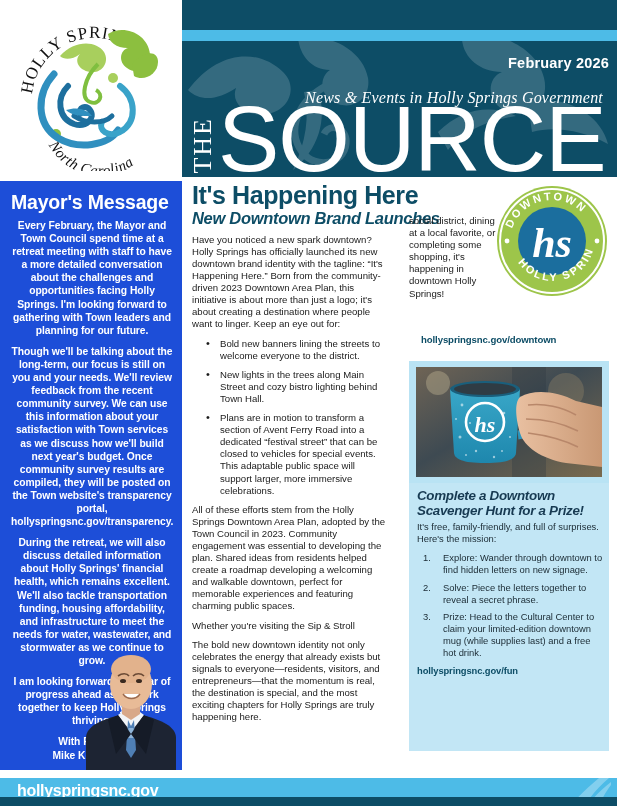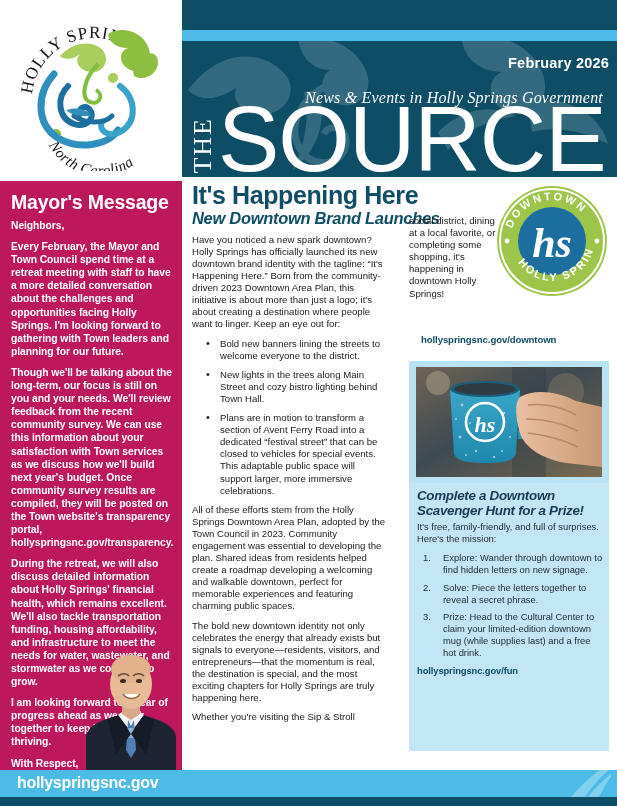--- a/index.html
+++ b/index.html
@@ -51,21 +51,21 @@
   }
   .mast-source{
     color:#ffffff;font-family:Liberation Sans, sans-serif;
     font-size:92px;line-height:.78;letter-spacing:-1px;
     white-space:nowrap;
   }
 
   
   .sidebar{
     position:absolute;left:0;top:181px;width:182px;height:589px;
-    background:#be185d;overflow:hidden;
+    background:#1d4ed8;overflow:hidden;text-align:center;
   }
   .sb-title{
     position:absolute;left:11px;top:10px;
     color:#ffffff;font-size:19.5px;font-weight:bold;letter-spacing:-.2px;
   }
   .sb-body{
     position:absolute;left:11px;top:38px;width:162px;
     color:#ffffff;font-size:10.3px;line-height:13.1px;font-weight:bold;
     letter-spacing:-.05px;
   }
@@ -139,21 +139,21 @@
   .scav-body li:before{
     content:counter(sc) ".";position:absolute;left:0;top:0;
   }
   .scav-link{
     color:#0d4d66;font-size:9.4px;font-weight:bold;letter-spacing:-.1px;
     margin-top:2px;
   }
 
   
   .footer{
-    position:absolute;left:0;bottom:9px;width:617px;height:27px;
+    position:absolute;left:0;bottom:9px;width:617px;height:19px;
     background:#4dbbe7;overflow:hidden;
   }
   .footer-url{
     position:absolute;left:17px;top:4px;
     color:#ffffff;font-size:16px;font-weight:bold;letter-spacing:-.3px;
   }
   .footer-swoosh{position:absolute;right:6px;top:0;opacity:.55;}
   .footer-bottom{
     position:absolute;left:0;bottom:0;width:617px;height:9px;background:#0d4d66;
   }
@@ -220,21 +220,20 @@
 
     <div class="masthead">
       <span class="mast-the">THE</span>
       <span class="mast-source">SOURCE</span>
     </div>
   </div>
 
   <div class="sidebar">
     <div class="sb-title">Mayor's Message</div>
     <div class="sb-body">
-      <p>Neighbors,</p>
       <p>Every February, the Mayor and Town Council spend time at a retreat meeting with staff to have a more detailed conversation about the challenges and opportunities facing Holly Springs. I'm looking forward to gathering with Town leaders and planning for our future.</p>
       <p>Though we'll be talking about the long-term, our focus is still on you and your needs. We'll review feedback from the recent community survey. We can use this information about your satisfaction with Town services as we discuss how we'll build next year's budget. Once community survey results are compiled, they will be posted on the Town website's transparency portal, hollyspringsnc.gov/transparency.</p>
       <p>During the retreat, we will also discuss detailed information about Holly Springs' financial health, which remains excellent. We'll also tackle transportation funding, housing affordability, and infrastructure to meet the needs for water, wastewater, and stormwater as we continue to grow.</p>
       <p>I am looking forward to a year of progress ahead as we work together to keep Holly Springs thriving.</p>
       <p style="margin-bottom:0">With Respect,</p>
       <p>Mike Kondratick</p>
     </div>
     <div class="mayor-photo">
       <svg width="106" height="120" viewBox="0 0 106 120">
 
@@ -266,22 +265,22 @@
     <div class="art-title">It's Happening Here</div>
     <div class="art-sub">New Downtown Brand Launches</div>
     <div class="art-body">
       <p>Have you noticed a new spark downtown? Holly Springs has officially launched its new downtown brand identity with the tagline: “It's Happening Here.” Born from the community-driven 2023 Downtown Area Plan, this initiative is about more than just a logo; it's about creating a destination where people want to linger. Keep an eye out for:</p>
       <ul>
         <li>Bold new banners lining the streets to welcome everyone to the district.</li>
         <li>New lights in the trees along Main Street and cozy bistro lighting behind Town Hall.</li>
         <li>Plans are in motion to transform a section of Avent Ferry Road into a dedicated “festival street” that can be closed to vehicles for special events. This adaptable public space will support larger, more immersive celebrations.</li>
       </ul>
       <p>All of these efforts stem from the Holly Springs Downtown Area Plan, adopted by the Town Council in 2023. Community engagement was essential to developing the plan. Shared ideas from residents helped create a roadmap developing a welcoming and walkable downtown, perfect for memorable experiences and featuring charming public spaces.</p>
+      <p>Whether you're visiting the Sip &amp; Stroll</p>
       <p>The bold new downtown identity not only celebrates the energy that already exists but signals to everyone—residents, visitors, and entrepreneurs—that the momentum is real, the destination is special, and the most exciting chapters for Holly Springs are truly happening here.</p>
-      <p>Whether you're visiting the Sip &amp; Stroll</p>
     </div>
   </div>
 
   <div class="rightcol">
 
     <div class="dt-logo">
       <svg width="112" height="112" viewBox="0 0 112 112">
         <defs>
           <path id="dtTop" d="M 14 58 A 42 42 0 0 1 98 56"></path>
           <path id="dtBot" d="M 16 64 A 42 42 0 0 0 98 62"></path>

